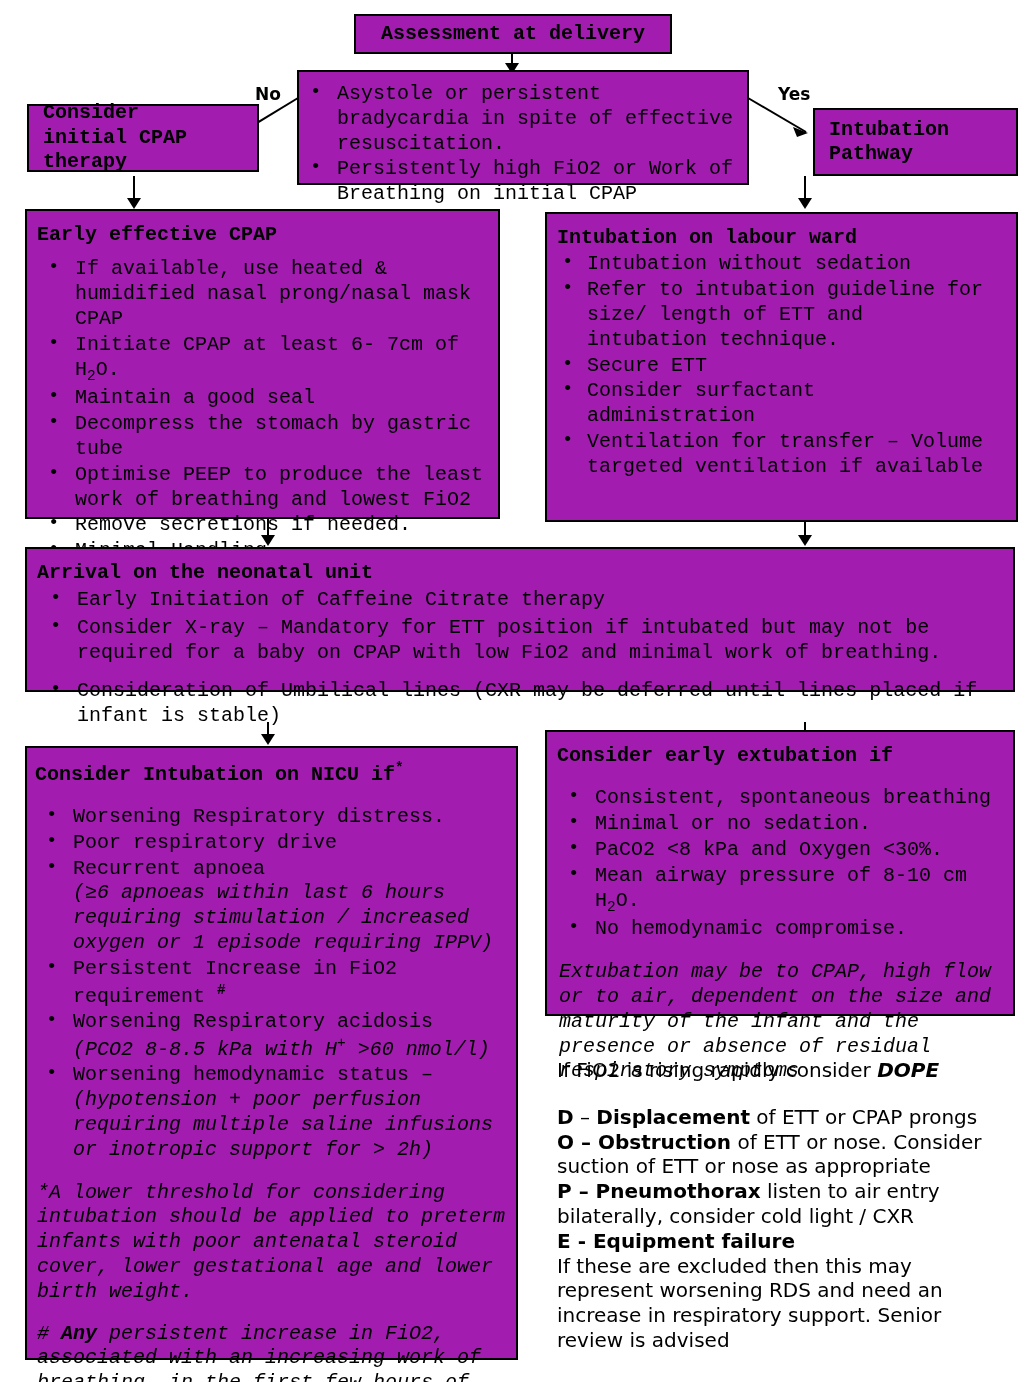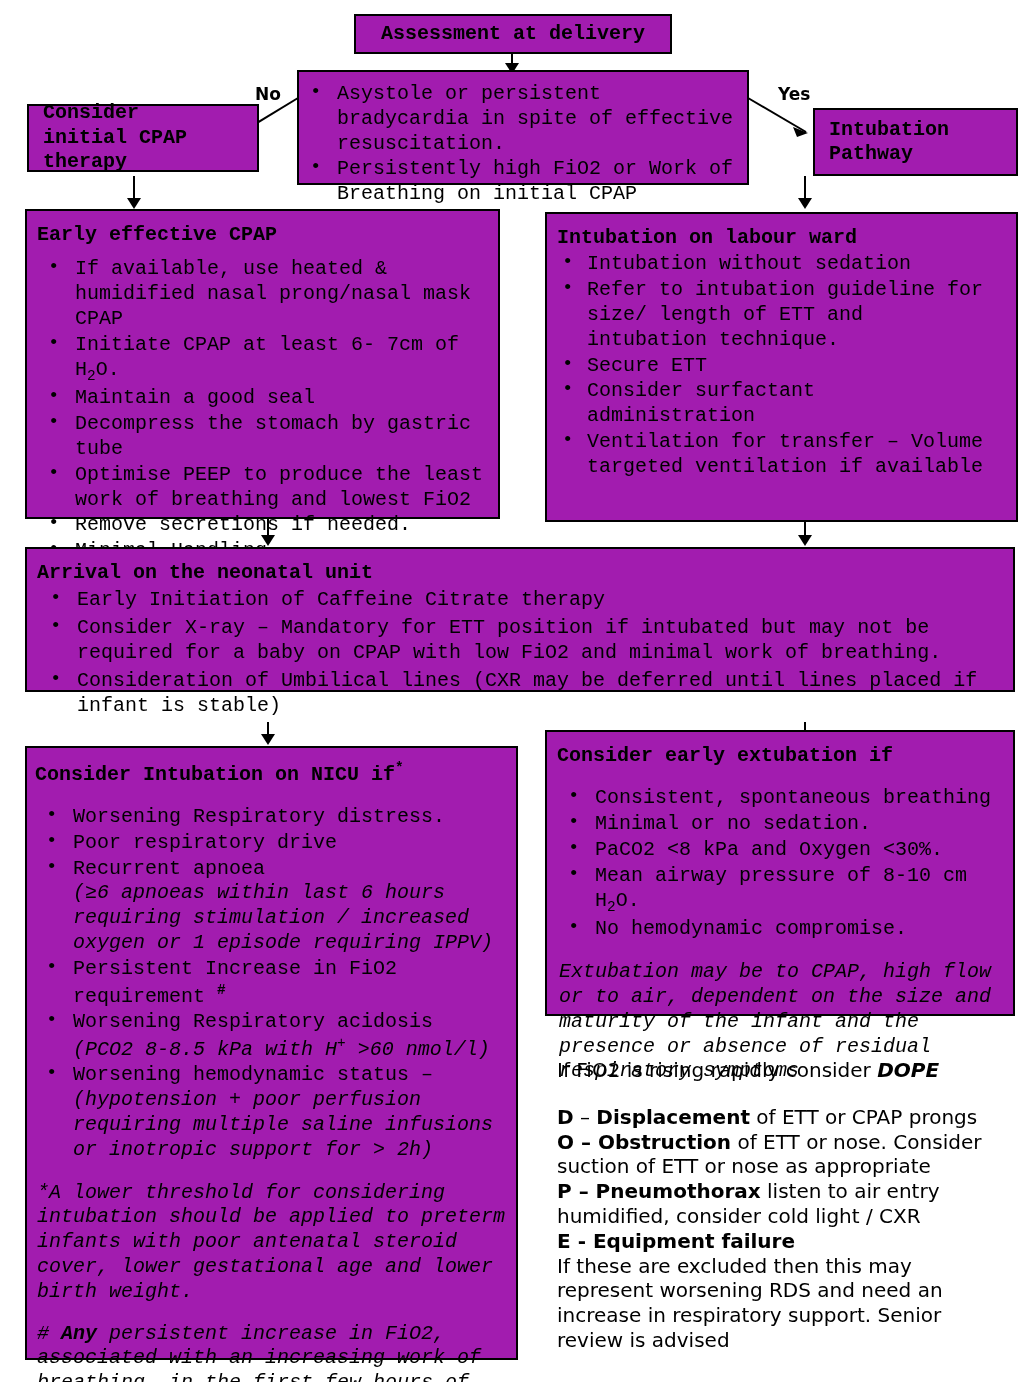--- a/index.html
+++ b/index.html
@@ -164,21 +164,21 @@
   <div class="vline" style="left:267px; top:519px; height:24px;"></div>
   <div class="arrowhead" style="left:261px; top:535px;"></div>
 
   <div class="vline" style="left:804px; top:522px; height:21px;"></div>
   <div class="arrowhead" style="left:798px; top:535px;"></div>
 
   <div class="box" style="left:25px; top:547px; width:990px; height:145px; padding:12px 12px 0 10px;">
     <div class="hdr" style="margin-bottom:3px;">Arrival on the neonatal unit</div>
     <ul class="bl" style="padding-left:2px;">
       <li style="margin-bottom:3px;">Early Initiation of Caffeine Citrate therapy</li>
-      <li style="margin-bottom:3px;">Consider X-ray – Mandatory for ETT position if intubated but may not be required for a baby on CPAP with low FiO2 and minimal work of breathing.</li>
+      <li style="margin-bottom:13px;">Consider X-ray – Mandatory for ETT position if intubated but may not be required for a baby on CPAP with low FiO2 and minimal work of breathing.</li>
       <li>Consideration of Umbilical lines  (CXR may be deferred until lines placed if infant is stable)</li>
     </ul>
   </div>
 
   <div class="vline" style="left:267px; top:722px; height:20px;"></div>
   <div class="arrowhead" style="left:261px; top:734px;"></div>
 
   <div class="vline" style="left:804px; top:722px; height:20px;"></div>
   <div class="arrowhead" style="left:798px; top:734px;"></div>
 
@@ -232,21 +232,21 @@
       <span>If FiO2 is rising rapidly consider </span><span class="bi">DOPE</span>
     </div>
     <div style="height:22px;"></div>
     <div class="body-txt">
       <span class="bld">D</span><span> – </span><span class="bld">Displacement</span><span> of ETT or CPAP prongs</span>
     </div>
     <div class="body-txt">
       <span class="bld">O</span><span class="bld"> – </span><span class="bld">Obstruction</span><span> of ETT or nose. Consider suction of ETT or nose as appropriate</span>
     </div>
     <div class="body-txt">
-      <span class="bld">P</span><span class="bld"> – </span><span class="bld">Pneumothorax</span><span> listen to air entry humidified, consider cold light / CXR</span>
+      <span class="bld">P</span><span class="bld"> – </span><span class="bld">Pneumothorax</span><span> listen to air entry bilaterally, consider cold light / CXR</span>
     </div>
     <div class="body-txt">
       <span class="bld">E</span><span class="bld"> - </span><span class="bld">Equipment failure</span><span></span>
     </div>
     <div class="body-txt">If these are excluded then this may represent worsening RDS and need an increase in respiratory support. Senior review is advised</div>
   </div>
 
 </div>
 
 </body></html>

